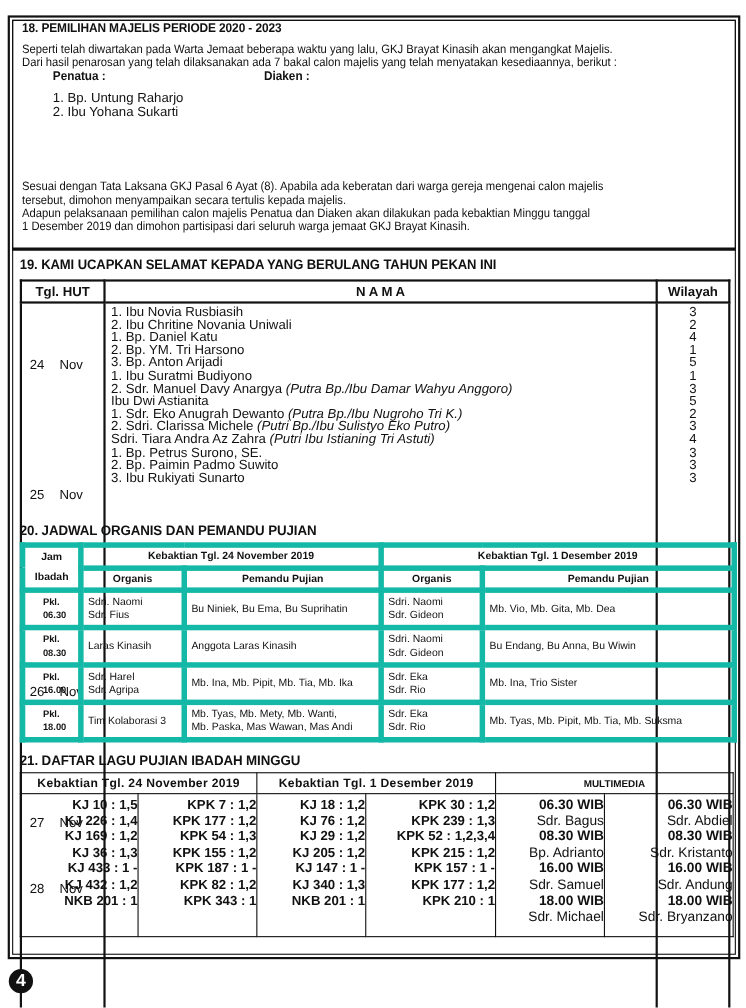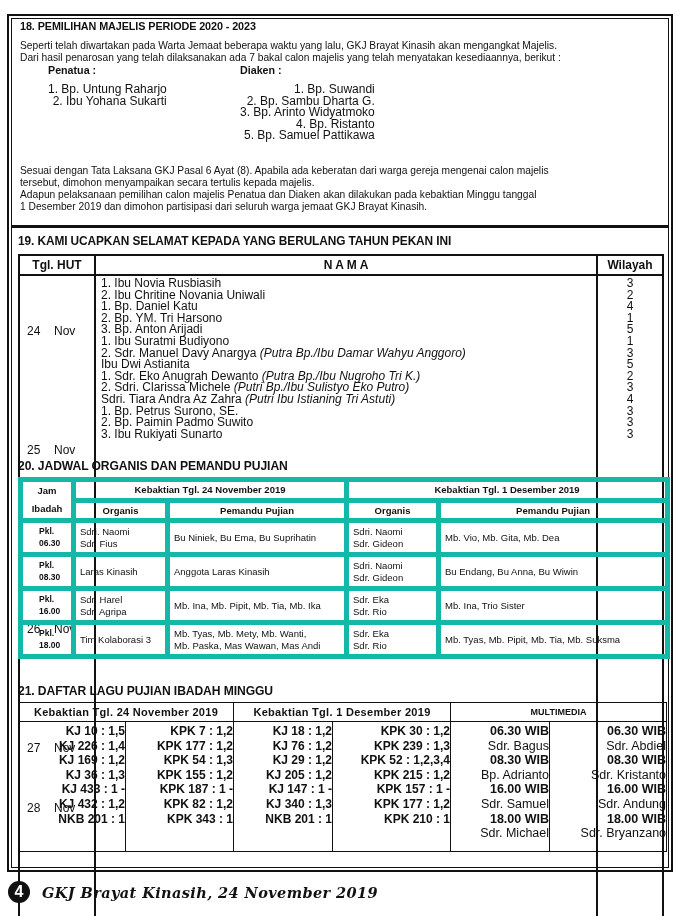--- a/index.html
+++ b/index.html
@@ -26,21 +26,21 @@
   .sec18 .sec-title { font-size: 11.5px; transform: scaleX(0.94); transform-origin: left; white-space: nowrap; }
   .para {
     font-size: 11px; line-height: 12px; text-align: justify;
     transform: scaleX(0.93); transform-origin: left; width: 688px;
   }
   .p1 { position: absolute; top: 19px; left: 0; }
   .cols18 { position: absolute; top: 44px; left: 28px; width: 600px; height: 116px; }
   .col-pen { position: absolute; left: 0; top: 0; }
   .col-dia { position: absolute; left: 192px; top: 0; }
   .col-h { font-weight: bold; font-size: 11.5px; transform: scaleX(0.93); transform-origin: left; white-space: nowrap; }
-  .list18 { list-style: none; margin-top: 8px; font-size: 12px; line-height: 11.6px; text-align: right; }
+  .list18 { list-style: none; margin-top: 8px; font-size: 12px; line-height: 11.6px; }
   .list18 li { white-space: nowrap; }
   .col-pen .list18 { margin-left: 0; }
   .p2 { position: absolute; top: 144px; left: 0; }
 
   
   .sec19 { position: absolute; left: 18px; top: 234px; width: 648px; }
   .sec19 .sec-title { font-size: 12.5px; transform: scaleX(0.95); transform-origin: left; white-space: nowrap; }
   .tbl19 {
     position: absolute; top: 20px; left: 0; width: 646px;
     border-collapse: collapse; font-size: 12px;
@@ -52,21 +52,21 @@
   .col-tgl { width: 76px; }
   .col-wil { width: 66px; }
   .row19 { height: 11.6px; line-height: 11.6px; white-space: nowrap; font-size: 12px; }
   .tgl-cell .row19 { padding-left: 7px; margin-top: 48px; }
   .tgl-day { display: inline-block; width: 27px; }
   .nama-cell .row19 { padding-left: 5px; }
   .wil-cell .row19 { text-align: center; }
   .note { font-style: italic; text-align: right; }
 
   
-  .sec20 { position: absolute; left: 18px; top: 459px; width: 648px; }
+  .sec20 { position: absolute; left: 18px; top: 475px; width: 648px; }
   .sec20 .sec-title { font-size: 12.5px; transform: scaleX(0.97); transform-origin: left; white-space: nowrap; }
   .tbl20 {
     position: absolute; top: 18px; left: 0; width: 647px;
     border-collapse: collapse; font-size: 9.5px; table-layout: fixed;
   }
   .tbl20 th, .tbl20 td { border: 5px solid #14b8a6; }
   .tbl20 th { font-weight: bold; text-align: center; height: 18px; font-size: 9.5px; }
   .tbl20 td { padding-left: 4px; vertical-align: middle; height: 34px; line-height: 11.5px; }
   .tbl20 td.jam { font-weight: bold; font-size: 8.5px; padding-left: 16px; }
   .tbl20 .h-jam { line-height: 18px; }
@@ -113,27 +113,20 @@
   <div class="cols18">
     <div class="col-pen">
       <div class="col-h">Penatua :</div>
       <ul class="list18">
         <li>1. Bp. Untung Raharjo</li>
         <li>2. Ibu Yohana Sukarti</li>
       </ul>
     </div>
     <div class="col-dia">
       <div class="col-h">Diaken :</div>
-      <ul class="list18">
-        <li>1. Bp. Suwandi</li>
-        <li>2. Bp. Sambu Dharta G.</li>
-        <li>3. Bp. Arinto Widyatmoko</li>
-        <li>4. Bp. Ristanto</li>
-        <li>5. Bp. Samuel Pattikawa</li>
-      </ul>
     </div>
   </div>
   <div class="para p2">
     <div>Sesuai dengan Tata Laksana GKJ  Pasal  6  Ayat  (8). Apabila ada keberatan dari warga gereja mengenai calon majelis</div>
     <div>tersebut, dimohon menyampaikan secara tertulis kepada majelis.</div>
     <div>Adapun pelaksanaan pemilihan calon majelis Penatua dan Diaken akan dilakukan pada kebaktian Minggu tanggal</div>
     <div>1 Desember 2019 dan dimohon partisipasi dari seluruh warga jemaat GKJ Brayat Kinasih.</div>
   </div>
 </div>
 
@@ -376,14 +369,13 @@
             <div class="mm-time">18.00 WIB</div>
             <div class="mm-name">Sdr. Bryanzano</div>
           </td>
       </tr>
     </tbody>
   </table>
 </div>
 
 <div class="footer">
   <div class="page-badge">4</div>
-  <div class="footer-text">GKJ Brayat Kinasih, 24 November 2019</div>
 </div>
 
 </body></html>

